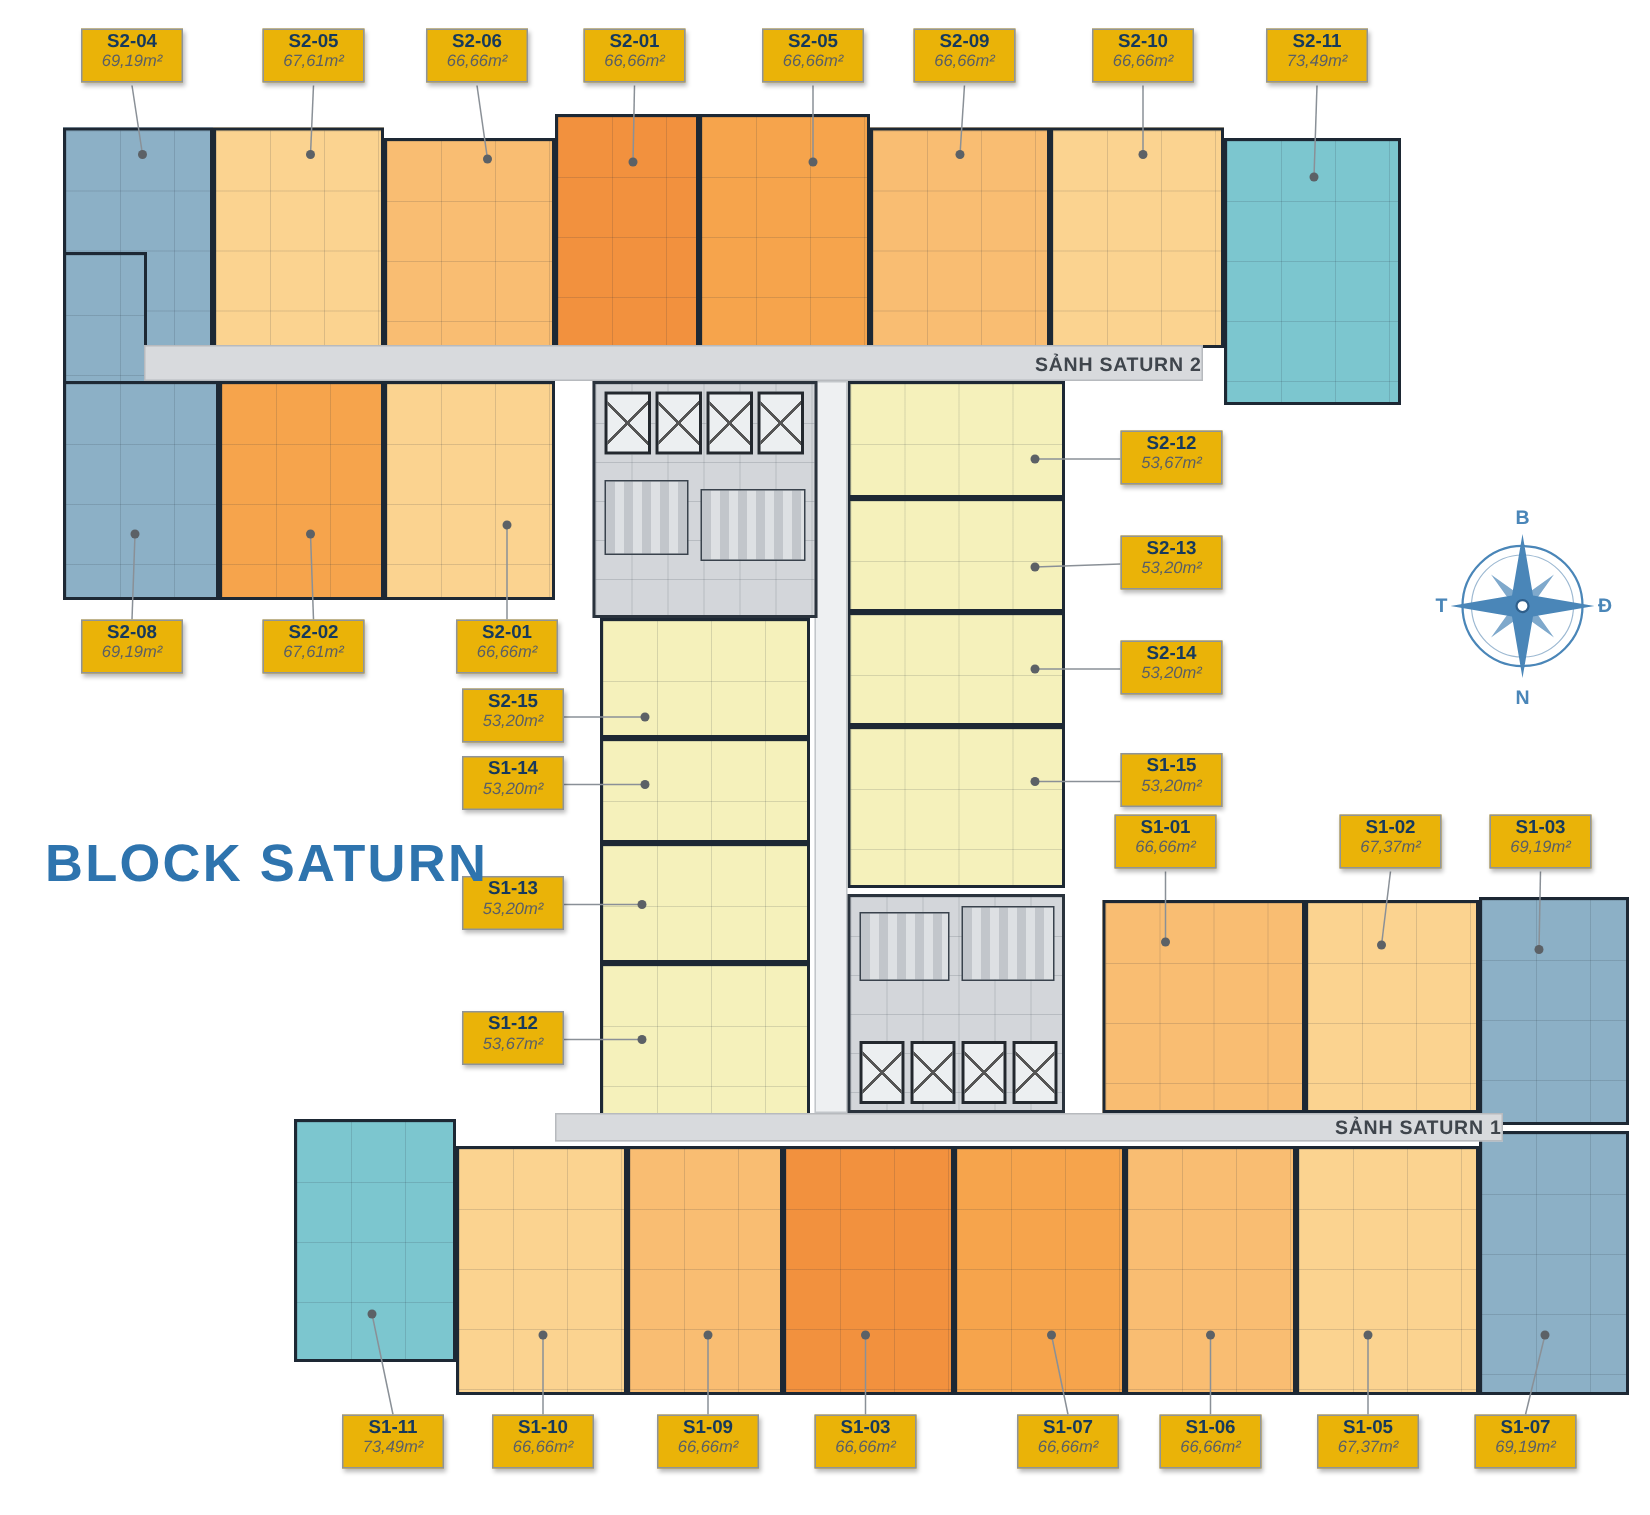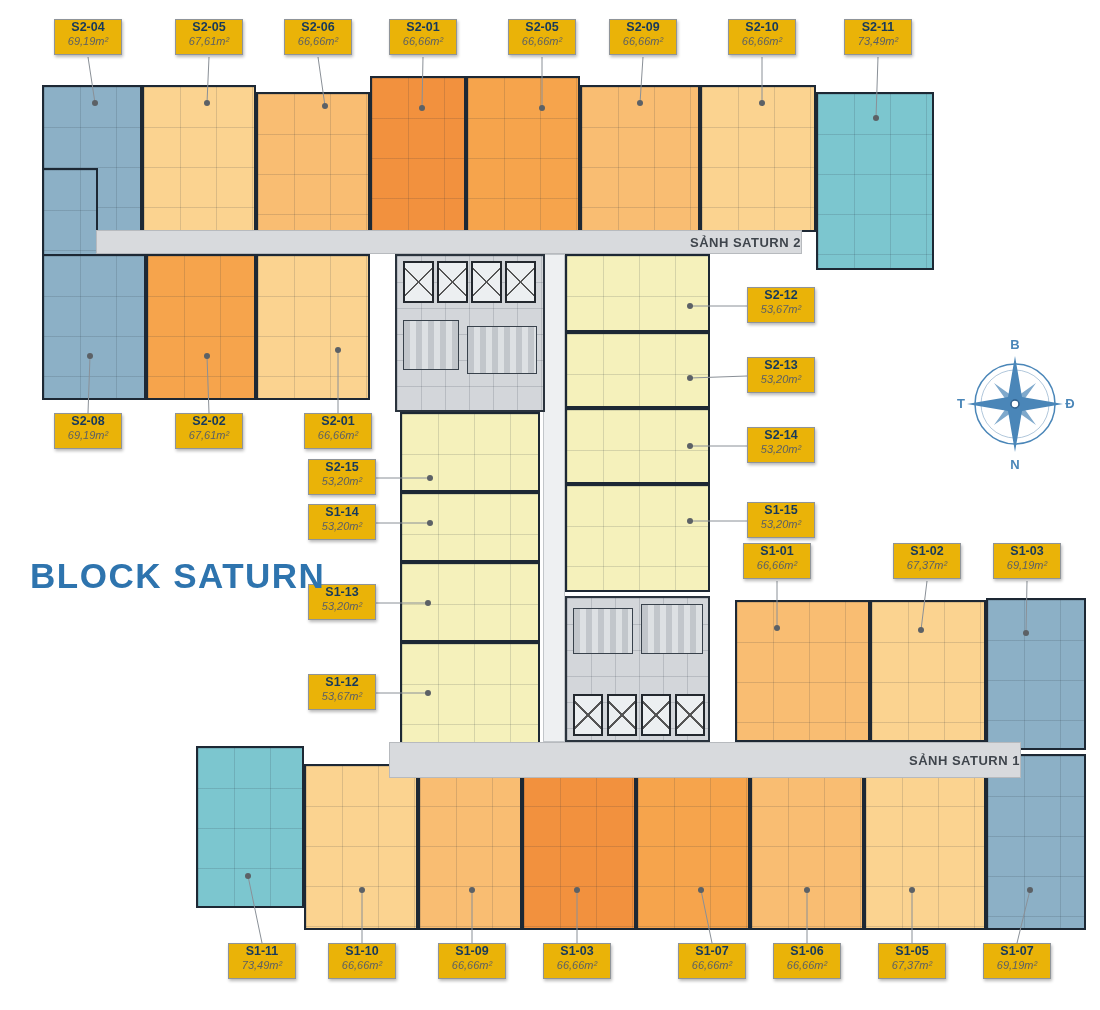--- a/index.html
+++ b/index.html
@@ -69,21 +69,21 @@
   .compass { position:absolute; left:955px; top:338px; z-index:6; }
 </style>
 </head>
 <body>
 
 <div class="canvas">
 
   <div class="corridor" style="left:96px;top:230px;width:706px;height:24px">
     <span>SẢNH SATURN 2</span>
   </div>
-  <div class="corridor" style="left:389px;top:742px;width:632px;height:36px">
+  <div class="corridor" style="left:370px;top:742px;width:632px;height:19px">
     <span>SẢNH SATURN 1</span>
   </div>
   <div class="hallway" style="left:543px;top:254px;width:22px;height:488px"></div>
 
   <div class="unit u-blue" style="left:42px;top:85px;width:100px;height:147px"></div>
   <div class="unit u-blue" style="left:42px;top:168px;width:56px;height:102px"></div>
   <div class="unit u-peach" style="left:142px;top:85px;width:114px;height:147px"></div>
   <div class="unit u-orange-light" style="left:256px;top:92px;width:114px;height:140px"></div>
   <div class="unit u-orange-deep" style="left:370px;top:76px;width:96px;height:156px"></div>
   <div class="unit u-orange" style="left:466px;top:76px;width:114px;height:156px"></div>

